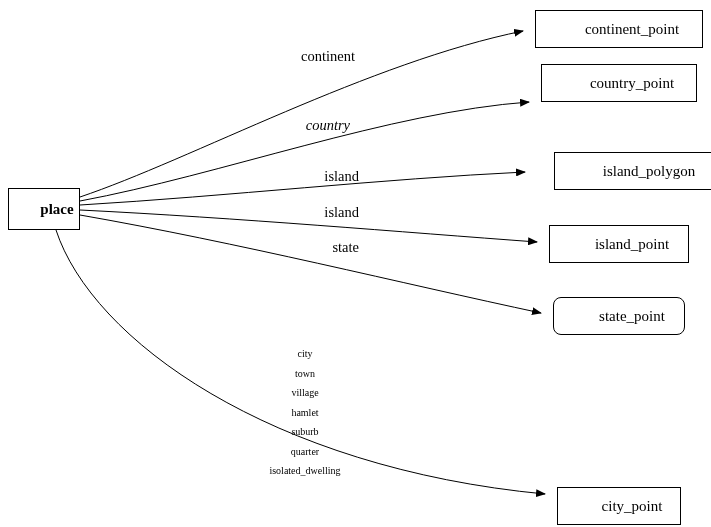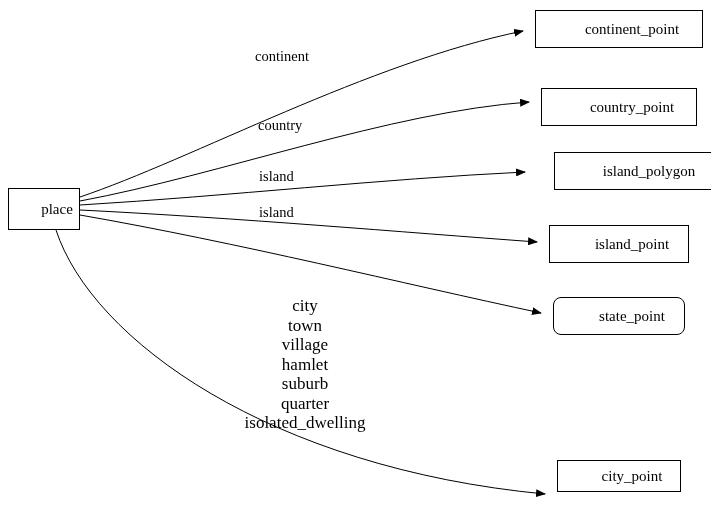--- a/index.html
+++ b/index.html
@@ -31,28 +31,29 @@
     align-items: center;
     justify-content: center;
     font-size: 15px;
     box-sizing: border-box;
     white-space: nowrap;
     padding-left: 26px;
   }
   .edge-label {
     position: absolute;
     font-size: 14.5px;
-    text-align: left;
+    text-align: right;
     white-space: nowrap;
   }
   .edge-label-multi {
     position: absolute;
-    font-size: 17px;
+    font-size: 10px;
     text-align: center;
     line-height: 19.5px;
+    margin-top: 48px;
   }
   .edge-label-multi span {
     display: block;
   }
 </style>
 </head>
 <body>
 
 <div class="canvas">
 
@@ -63,56 +64,57 @@
       </marker>
     </defs>
     <path d="M 80,197 C 190,160 370,62 523,31" fill="none" stroke="#000000" stroke-width="1" marker-end="url(#arrow)"></path>
     <path d="M 80,201 C 220,175 390,112 529,102" fill="none" stroke="#000000" stroke-width="1" marker-end="url(#arrow)"></path>
     <path d="M 80,205 C 230,196 380,179 525,172" fill="none" stroke="#000000" stroke-width="1" marker-end="url(#arrow)"></path>
     <path d="M 80,210 C 240,218 400,232 537,242" fill="none" stroke="#000000" stroke-width="1" marker-end="url(#arrow)"></path>
     <path d="M 80,215 C 240,243 400,283 541,313" fill="none" stroke="#000000" stroke-width="1" marker-end="url(#arrow)"></path>
     <path d="M 56,230 C 92,340 270,468 545,494" fill="none" stroke="#000000" stroke-width="1" marker-end="url(#arrow)"></path>
   </svg>
 
-  <div class="node" style="left:8px; top:188px; width:72px; height:42px;">
+  <div class="node" style="left:8px; top:188px; width:72px; height:42px;font-weight:bold;">
     <span>place</span>
   </div>
 
   <div class="node" style="left:535px; top:10px; width:168px; height:38px;">
     <span>continent_point</span>
   </div>
 
-  <div class="node" style="left:541px; top:88px; width:156px; height:38px;">
+  <div class="node" style="left:541px; top:64px; width:156px; height:38px;">
     <span>country_point</span>
   </div>
 
   <div class="node" style="left:537px; top:152px; width:164px; height:38px;margin-left:17px;">
     <span>island_polygon</span>
   </div>
 
   <div class="node" style="left:549px; top:225px; width:140px; height:38px;">
     <span>island_point</span>
   </div>
 
   <div class="node" style="left:553px; top:297px; width:132px; height:38px;border-radius:8px;">
     <span>state_point</span>
   </div>
 
-  <div class="node" style="left:557px; top:460px; width:124px; height:32px;">
+  <div class="node" style="left:557px; top:487px; width:124px; height:38px;">
     <span>city_point</span>
   </div>
 
   <div class="edge-label" style="left:255px; top:48px; width:100px;">continent</div>
 
-  <div class="edge-label" style="left:258px; top:117px; width:100px;">country</div>
+  <div class="edge-label" style="left:250px; top:117px; width:100px;font-style:italic;">country</div>
 
   <div class="edge-label" style="left:259px; top:168px; width:100px;">island</div>
 
   <div class="edge-label" style="left:259px; top:204px; width:100px;">island</div>
 
+  <div class="edge-label" style="left:259px; top:239px; width:100px;">state</div>
 
   <div class="edge-label-multi" style="left:225px; top:296px; width:160px;">
     <span>city</span>
     <span>town</span>
     <span>village</span>
     <span>hamlet</span>
     <span>suburb</span>
     <span>quarter</span>
     <span>isolated_dwelling</span>
   </div>

